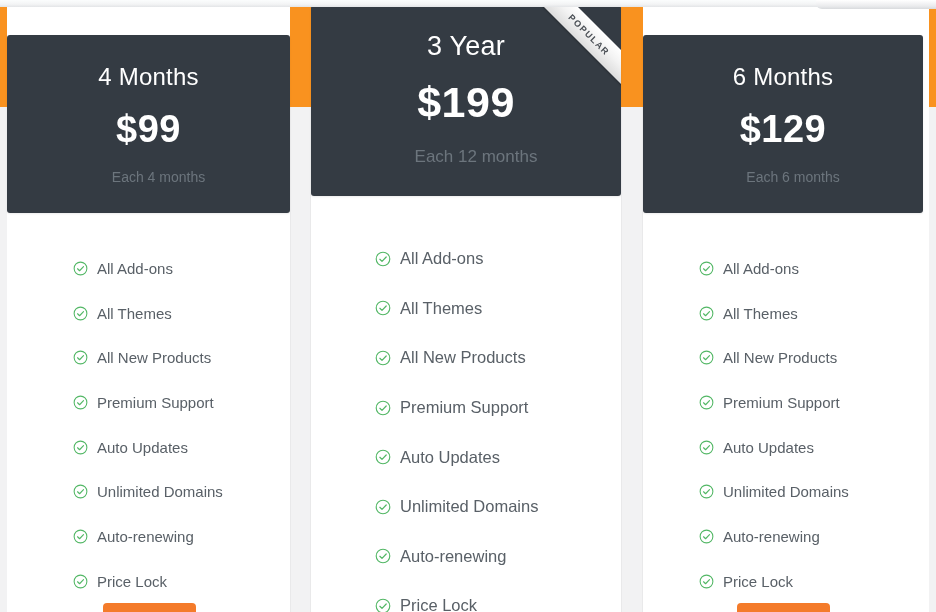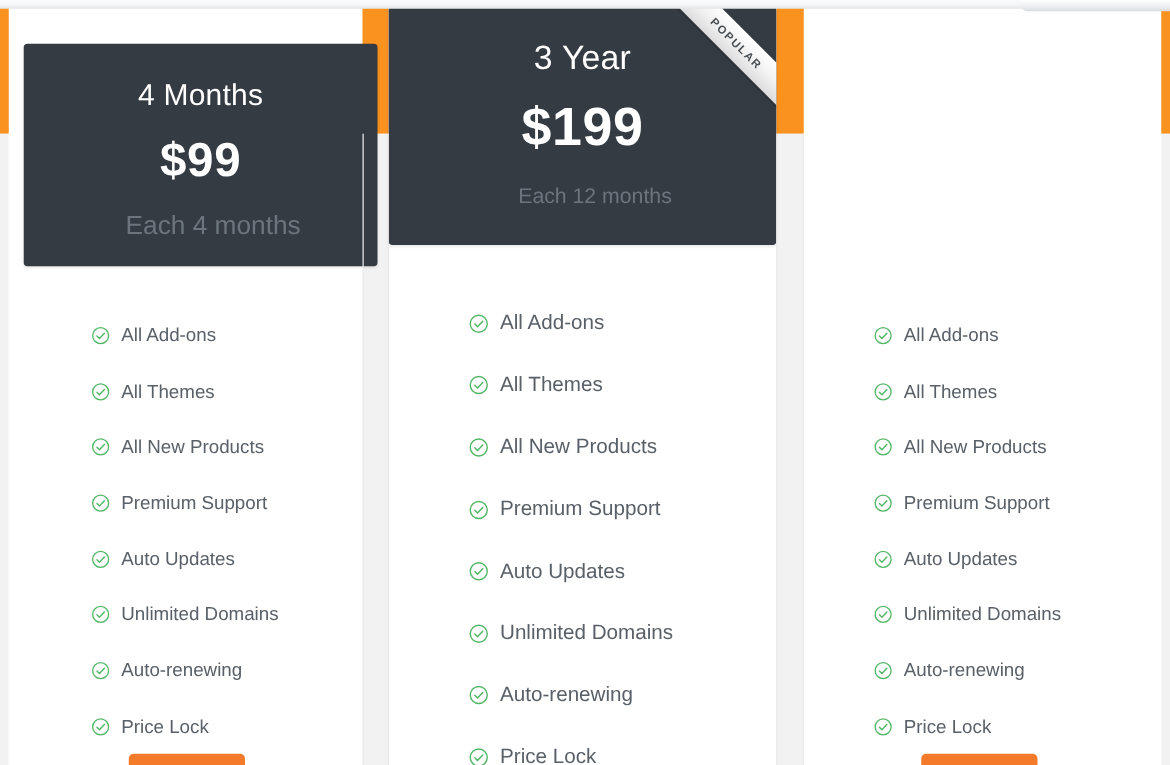--- a/index.html
+++ b/index.html
@@ -103,21 +103,21 @@
     color: #ffffff;
     text-align: center;
     z-index: 4;
     box-shadow: 0 1px 2px rgba(0,0,0,0.08);
   }
   .plan-header-side {
     top: 35px;
     height: 178px;
     border-radius: 3px;
   }
-  .card-left .plan-header-side  { left: 12px;  width: 283px; }
+  .card-left .plan-header-side  { left: 0px;  width: 283px; }
   .card-right .plan-header-side { left: 0px;  width: 280px; }
 
   .plan-header-mid {
     left: 0;
     top: 5px;
     width: 310px;
     height: 191px;
     border-radius: 3px;
     overflow: hidden;
   }
@@ -134,21 +134,21 @@
   }
   .plan-period {
     color: #6c757d;
     font-weight: 400;
     padding-left: 20px;
   }
 
   
   .plan-header-side .plan-name   { font-size: 24px; margin-top: 28px; }
   .plan-header-side .plan-price  { font-size: 38px; margin-top: 17px; }
-  .plan-header-side .plan-period { font-size: 21px; margin-top: 18px; }
+  .plan-header-side .plan-period { font-size: 14px; margin-top: 18px; }
 
   
   .plan-header-mid .plan-name   { font-size: 27px; margin-top: 26px; }
   .plan-header-mid .plan-price  { font-size: 43px; margin-top: 16px; }
   .plan-header-mid .plan-period { font-size: 17px; margin-top: 20px; }
 
   
   .ribbon {
     position: absolute;
     right: -42px;
@@ -333,20 +333,25 @@
       </div>
       <div class="plan-name">3 Year</div>
       <div class="plan-price">$199</div>
       <div class="plan-period">Each 12 months</div>
     </div>
   </div>
 
   <div class="card card-side card-right">
     <div class="card-body-bg"></div>
 
+    <div class="plan-header plan-header-side">
+      <div class="plan-name">6 Months</div>
+      <div class="plan-price">$129</div>
+      <div class="plan-period">Each 6 months</div>
+    </div>
 
     <ul class="features features-side">
       <li>
         <span class="check-icon">
           <svg width="15" height="15" viewBox="0 0 24 24">
               <circle cx="12" cy="12" r="10.2" fill="none" stroke="#52b765" stroke-width="1.7"></circle>
               <path d="M7.3 12.4l3.2 3.2 6.3-6.6" fill="none" stroke="#52b765" stroke-width="1.8" stroke-linecap="round" stroke-linejoin="round"></path>
             </svg>
         </span>
         <span class="feature-label">All Add-ons</span>

